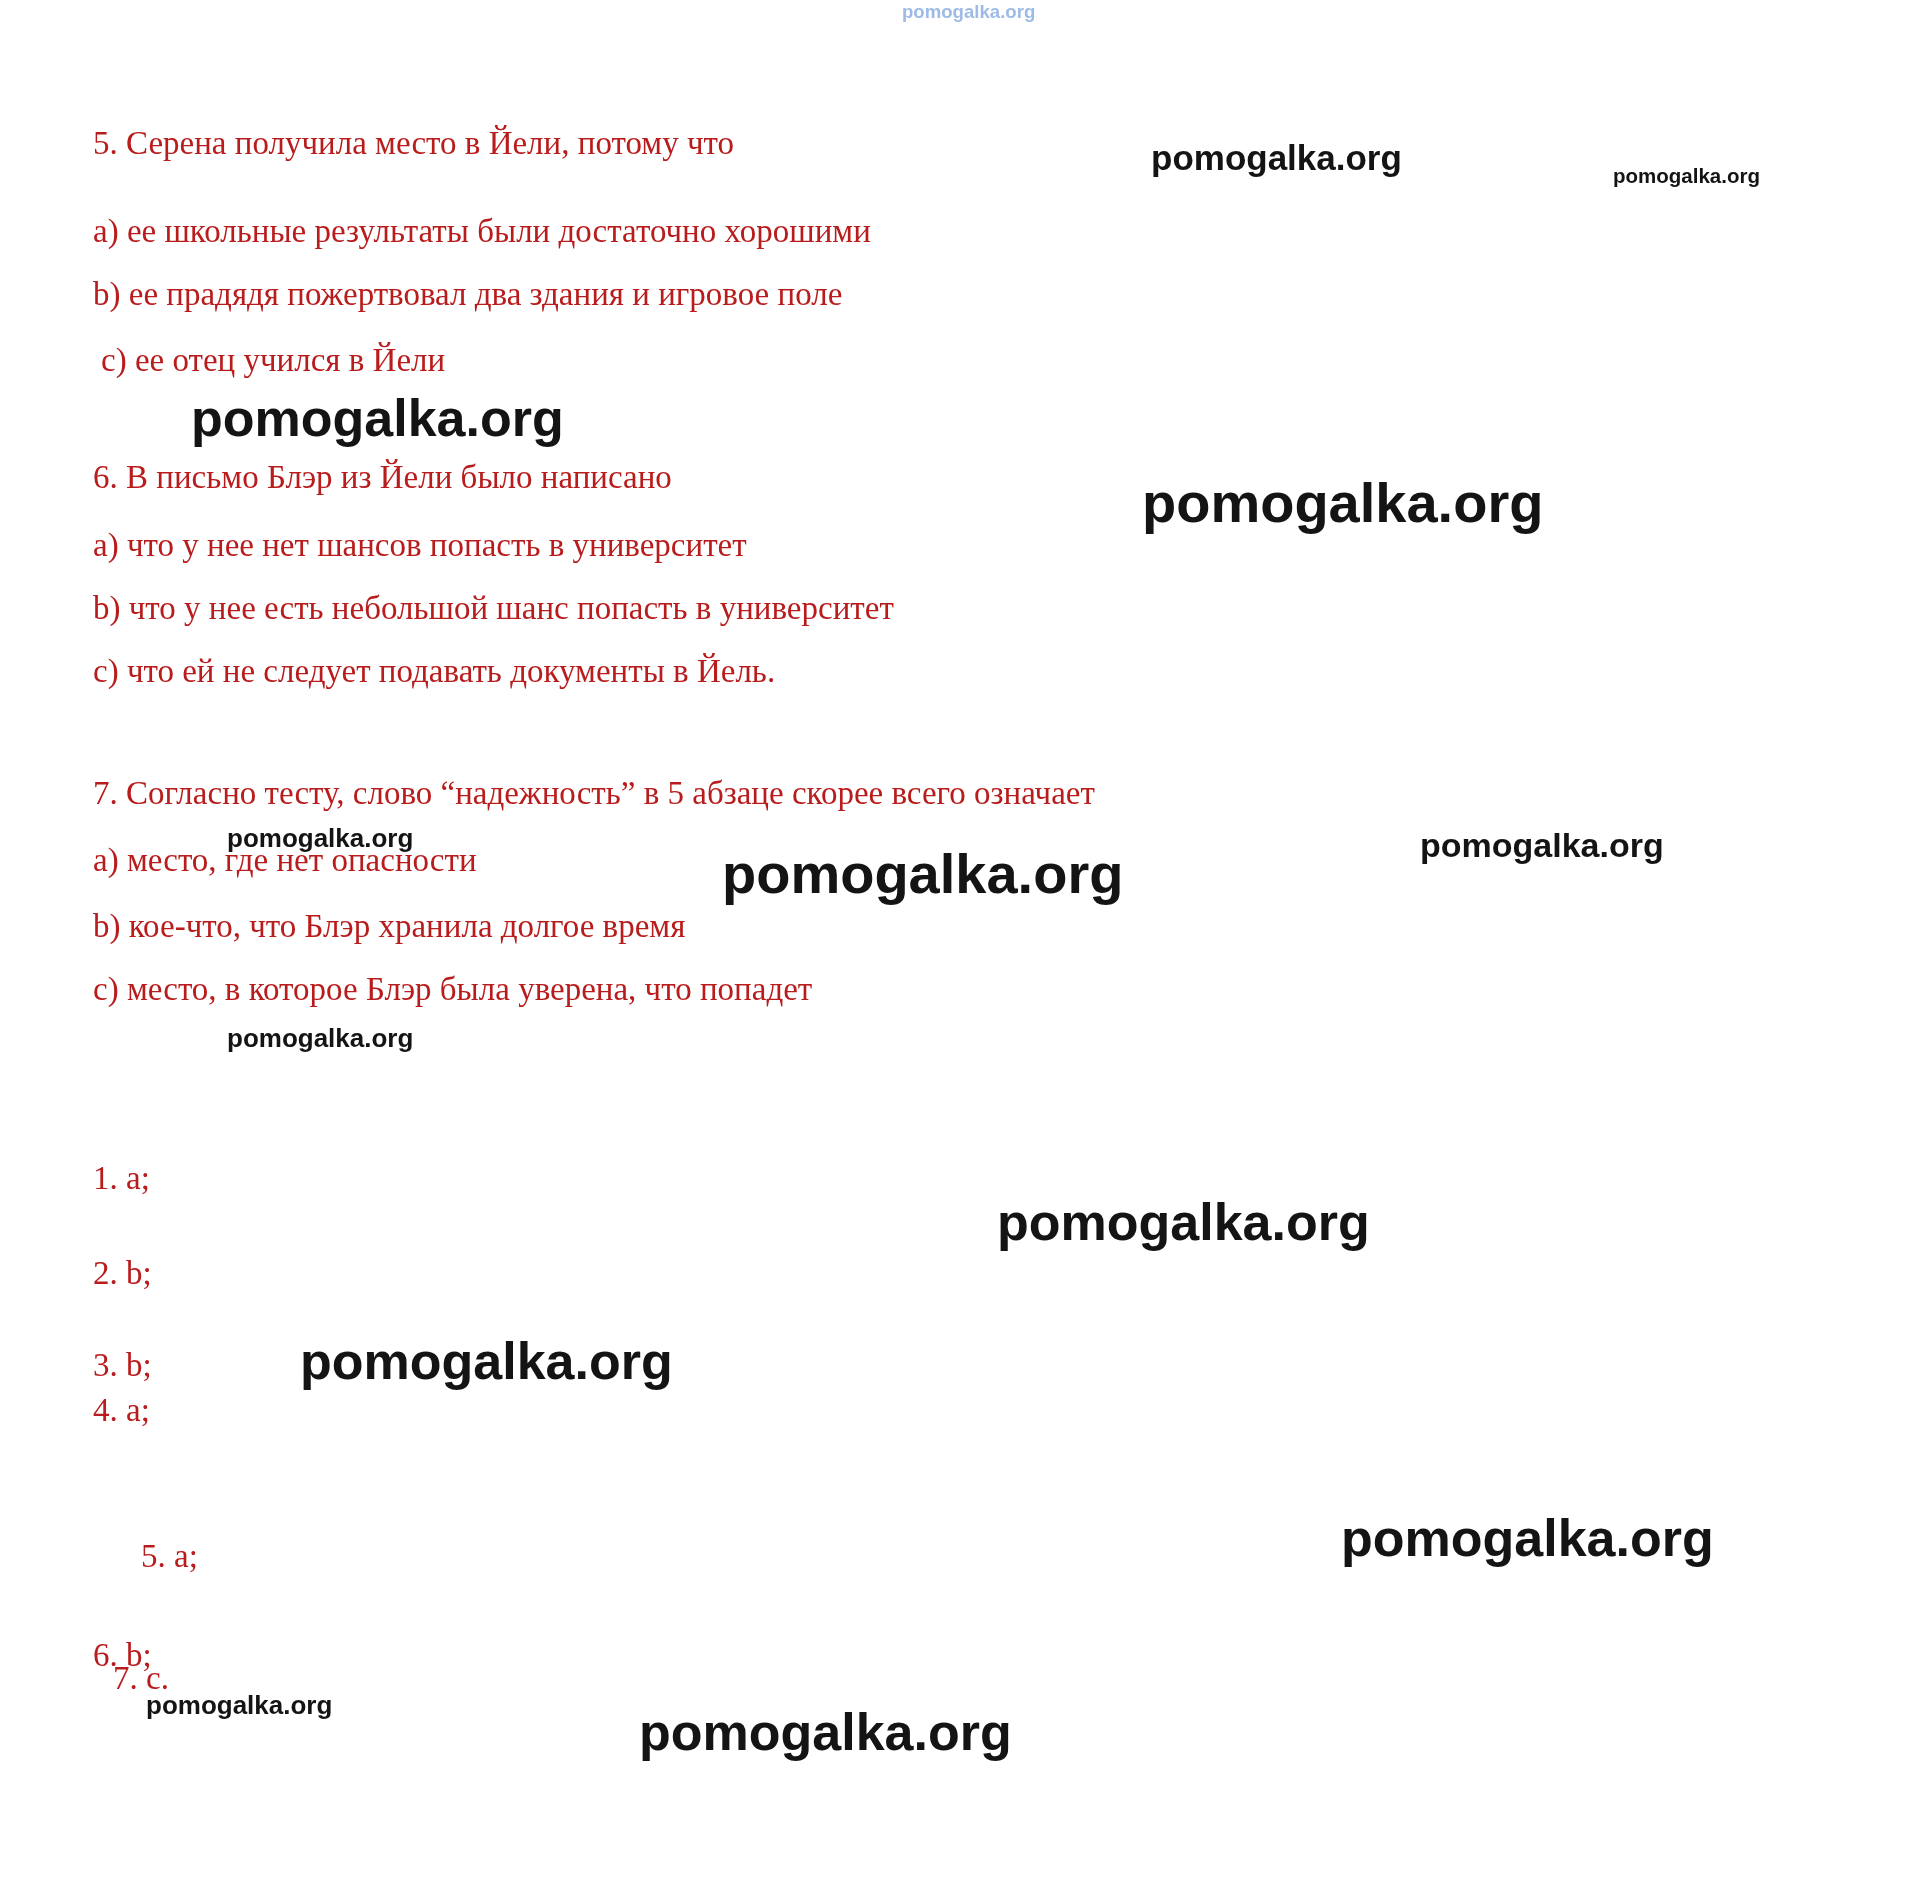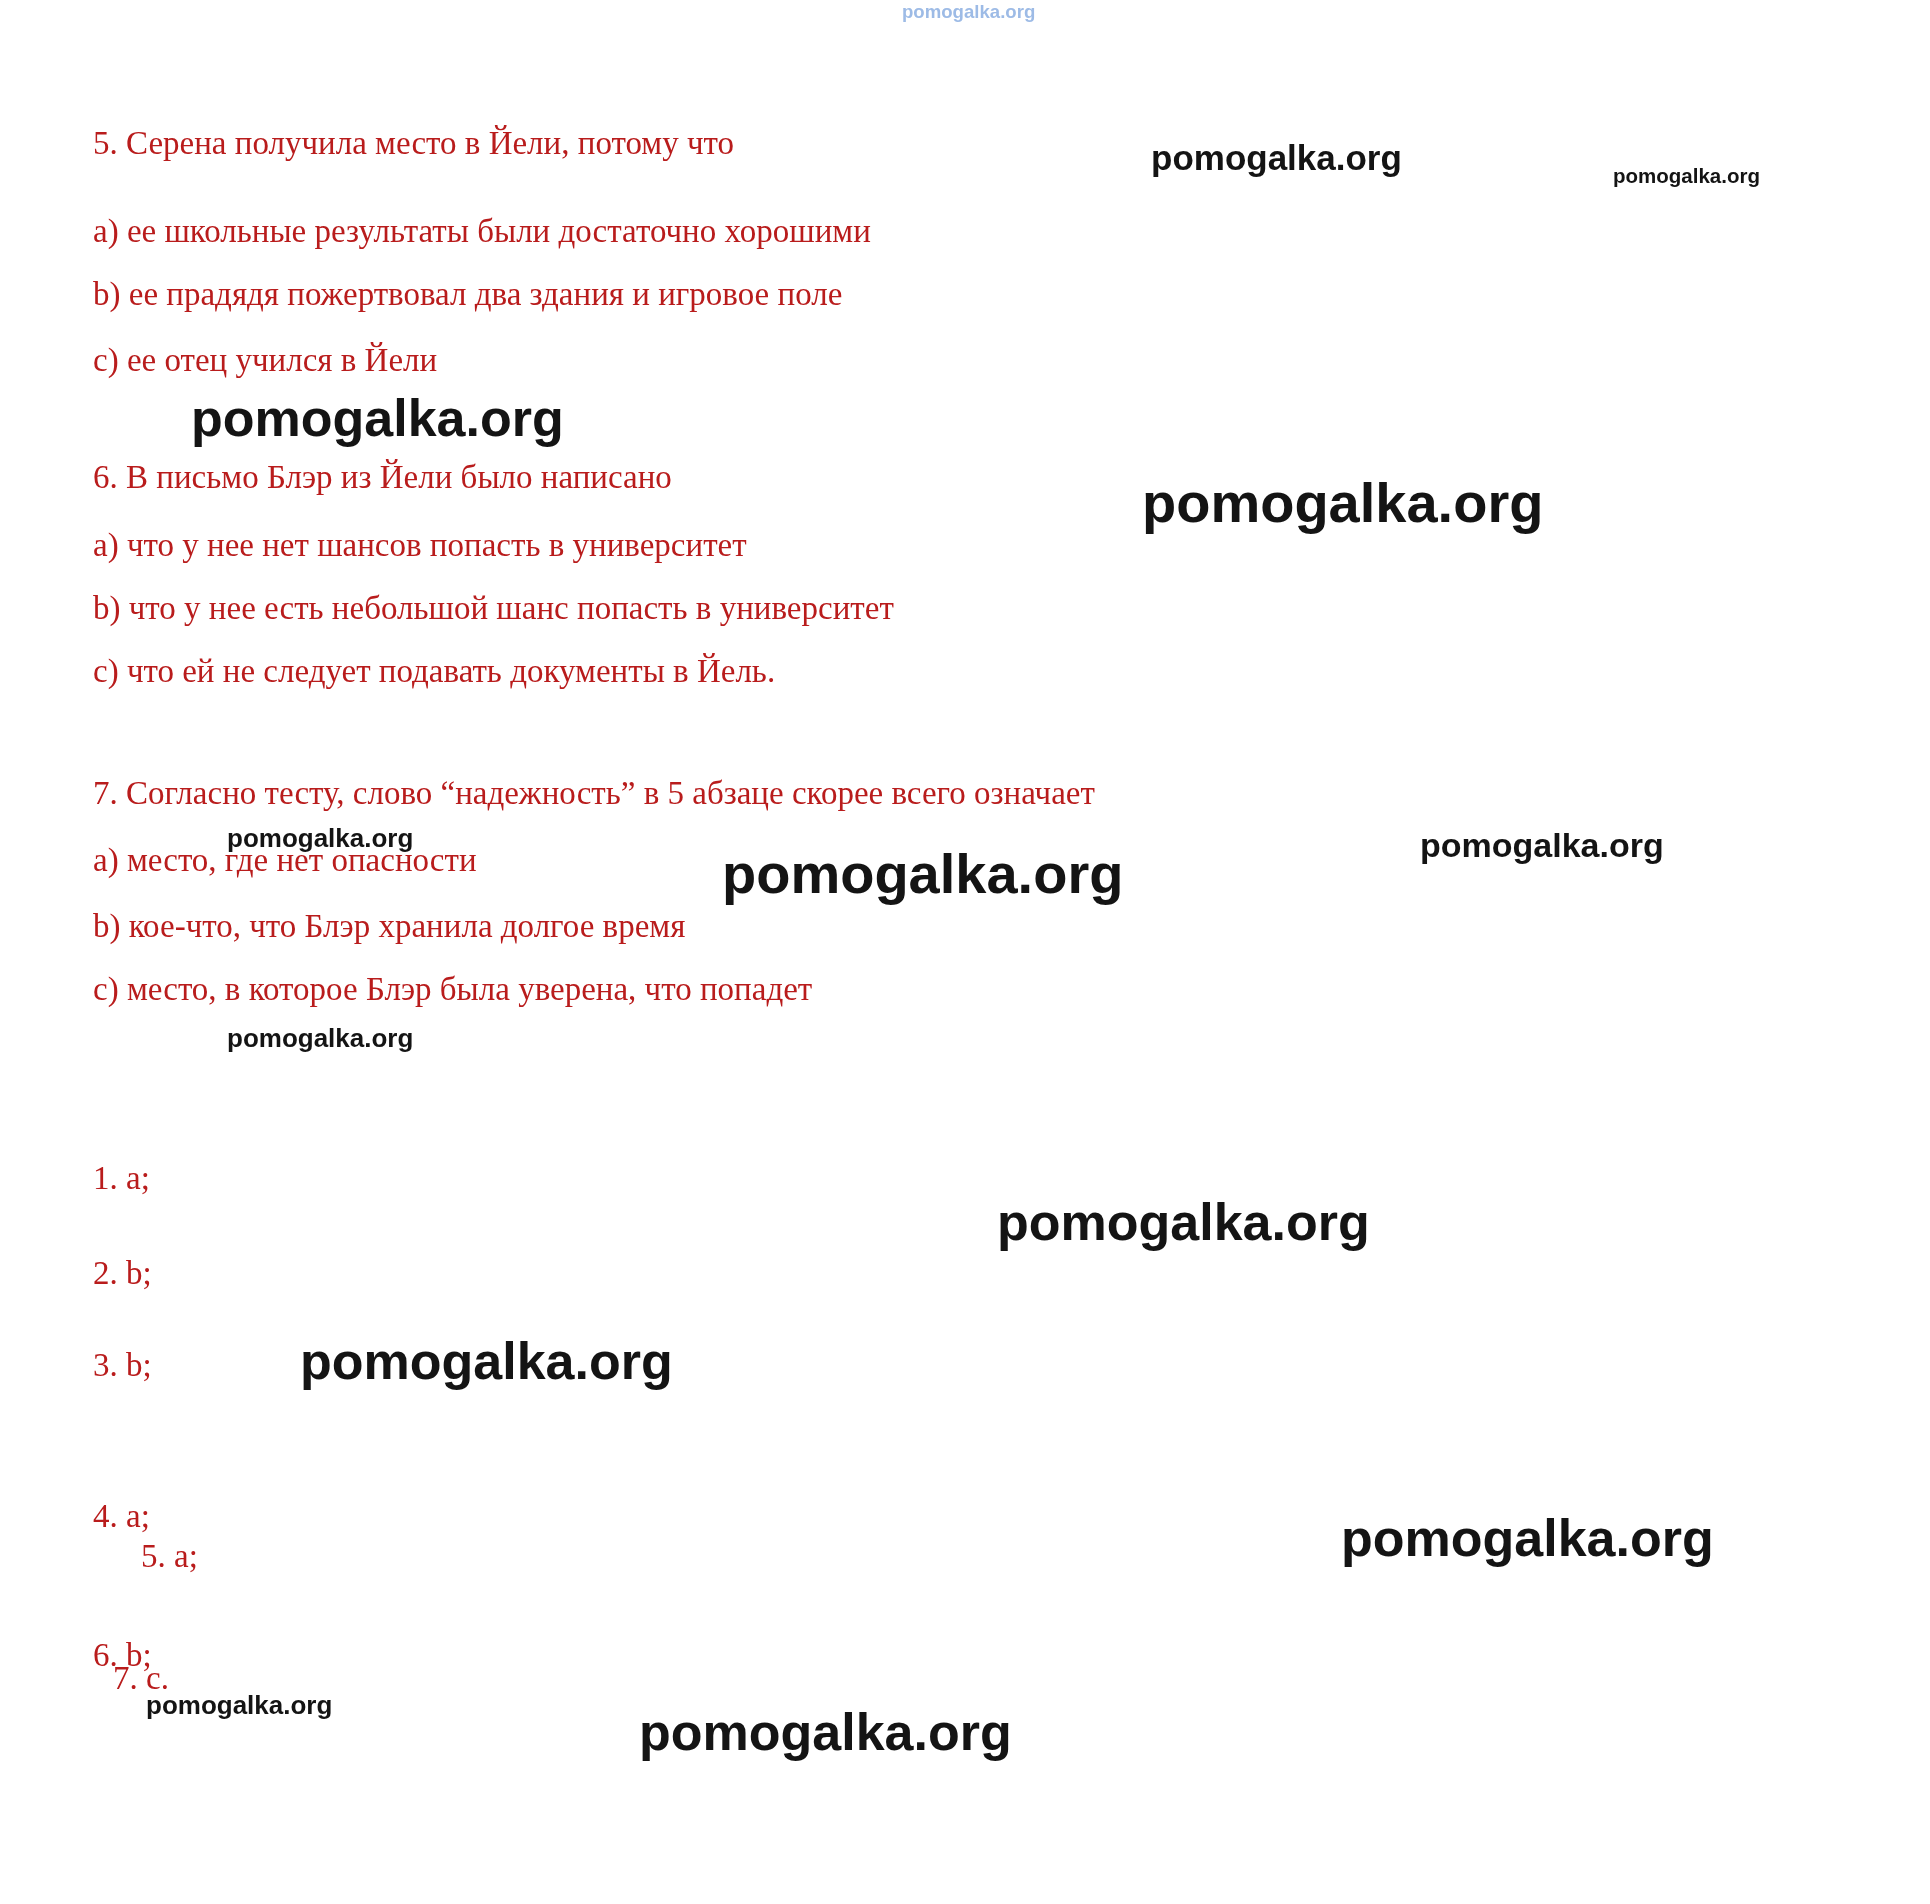--- a/index.html
+++ b/index.html
@@ -37,36 +37,36 @@
   }
 </style>
 </head>
 <body>
 
 <div class="page">
 
   <div class="line" style="top:125px;">5. Серена получила место в Йели, потому что</div>
   <div class="line" style="top:213px;text-align:center;">a) ее школьные результаты были достаточно хорошими</div>
   <div class="line" style="top:276px;">b) ее прадядя пожертвовал два здания и игровое поле</div>
-  <div class="line" style="top:342px;">c) ее отец учился в Йели</div>
+  <div class="line" style="top:342px;margin-left:8px;">c) ее отец учился в Йели</div>
 
   <div class="line" style="top:459px;">6. В письмо Блэр из Йели было написано</div>
   <div class="line" style="top:527px;">a) что у нее нет шансов попасть в университет</div>
   <div class="line" style="top:590px;">b) что у нее есть небольшой шанс попасть в университет</div>
   <div class="line" style="top:653px;">c) что ей не следует подавать документы в Йель.</div>
 
   <div class="line" style="top:775px;">7. Согласно тесту, слово “надежность” в 5 абзаце скорее всего означает</div>
   <div class="line" style="top:908px;">b) кое-что, что Блэр хранила долгое время</div>
   <div class="line" style="top:842px;">a) место, где нет опасности</div>
   <div class="line" style="top:971px;">c) место, в которое Блэр была уверена, что попадет</div>
 
   <div class="line" style="top:1160px;">1. a;</div>
   <div class="line" style="top:1255px;">2. b;</div>
   <div class="line" style="top:1347px;">3. b;</div>
-  <div class="line" style="top:1498px;">4. a;</div>
+  <div class="line" style="top:1392px;">4. a;</div>
   <div class="line" style="top:1538px;margin-left:48px;">5. a;</div>
   <div class="line" style="top:1637px;">6. b;</div>
   <div class="line" style="top:1660px;margin-left:20px;">7. c.</div>
 
   <span class="wm wm-top" style="left:902px; top:2.8px; font-size:18.6px;">pomogalka.org</span>
   <span class="wm" style="left:1151px; top:140px; font-size:35px;">pomogalka.org</span>
   <span class="wm" style="left:1613px; top:166px; font-size:20.5px;">pomogalka.org</span>
   <span class="wm" style="left:191px; top:392px; font-size:52px;">pomogalka.org</span>
   <span class="wm" style="left:1142px; top:475px; font-size:56px;">pomogalka.org</span>
   <span class="wm" style="left:227px; top:825px; font-size:26px;">pomogalka.org</span>

